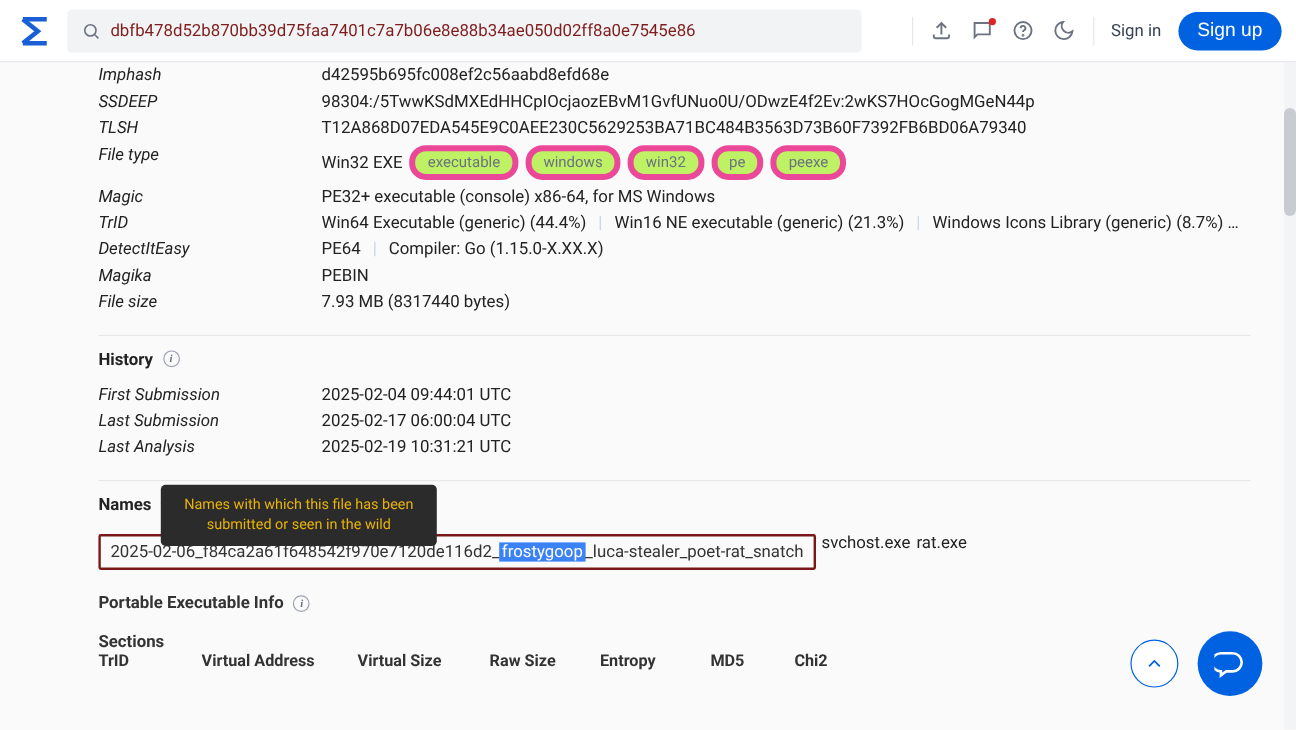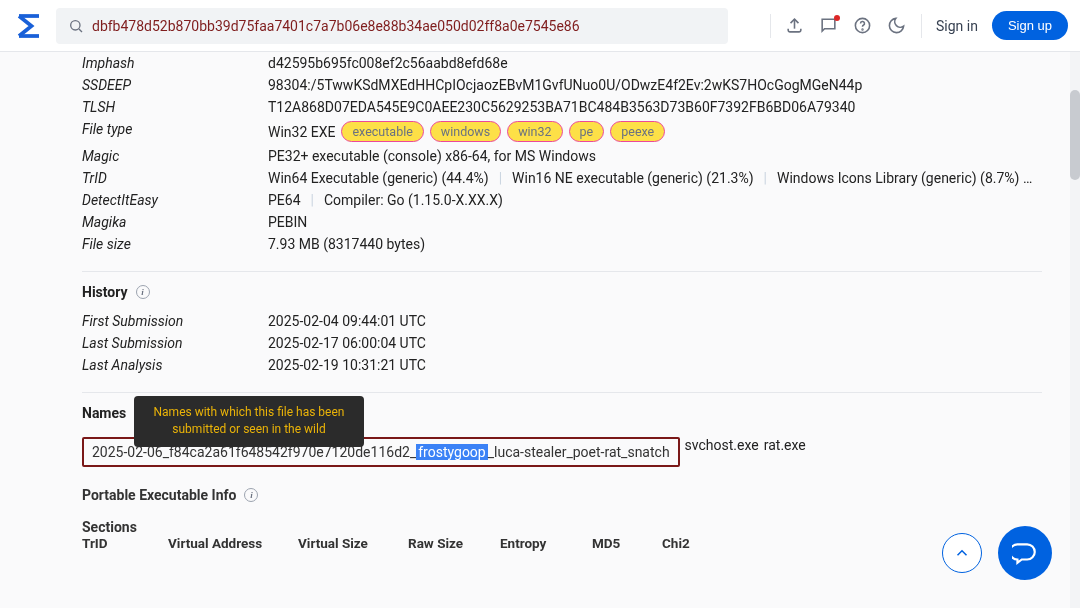--- a/index.html
+++ b/index.html
@@ -71,21 +71,21 @@
     }
     .dot-red {
       position: absolute; top: -1px; right: -1px;
       width: 6px; height: 6px; background: #dc2626; border-radius: 50%;
     }
     .signin {
       color: #374151; font-size: 14px; cursor: pointer;
     }
     .signup-btn {
       background: #0062e0; color: #fff; border: none;
-      padding: 7px 16px; border-radius: 18px; font-size: 13px;
+      padding: 7px 16px; border-radius: 18px; font-size: 16px;
       font-weight: 500; cursor: pointer;
     }
     
     .main {
       padding: 0 38px 0 82px;
       height: 556px;
       overflow: hidden;
     }
     .kv-row {
       display: flex;
@@ -104,40 +104,40 @@
       display: flex;
       align-items: center;
       flex-wrap: wrap;
       gap: 6px;
     }
     .tagchip {
       display: inline-flex;
       align-items: center;
       padding: 2px 10px;
       border-radius: 14px;
-      background: #fde047;
+      background: #bef264;
       color: #6b7280;
       font-size: 12.5px;
-      border: 1px solid #ec4899;
+      border: 5px solid #ec4899;
     }
     .vsep {
       color: #cbd5e1;
       padding: 0 4px;
     }
     .section-divider {
       height: 1px;
       background: #e5e7eb;
       margin: 16px 0 12px 0;
     }
     .section-title {
       font-weight: 700;
       font-size: 14px;
       color: #222;
       display: flex;
-      align-items: center;
+      align-items: flex-start;
       gap: 8px;
       margin-bottom: 10px;
       position: relative;
     }
     .info-icon {
       width: 14px; height: 14px;
       border: 1px solid #9ca3af;
       border-radius: 50%;
       display: inline-flex; align-items: center; justify-content: center;
       font-size: 9px; color: #6b7280; font-weight: 600;

